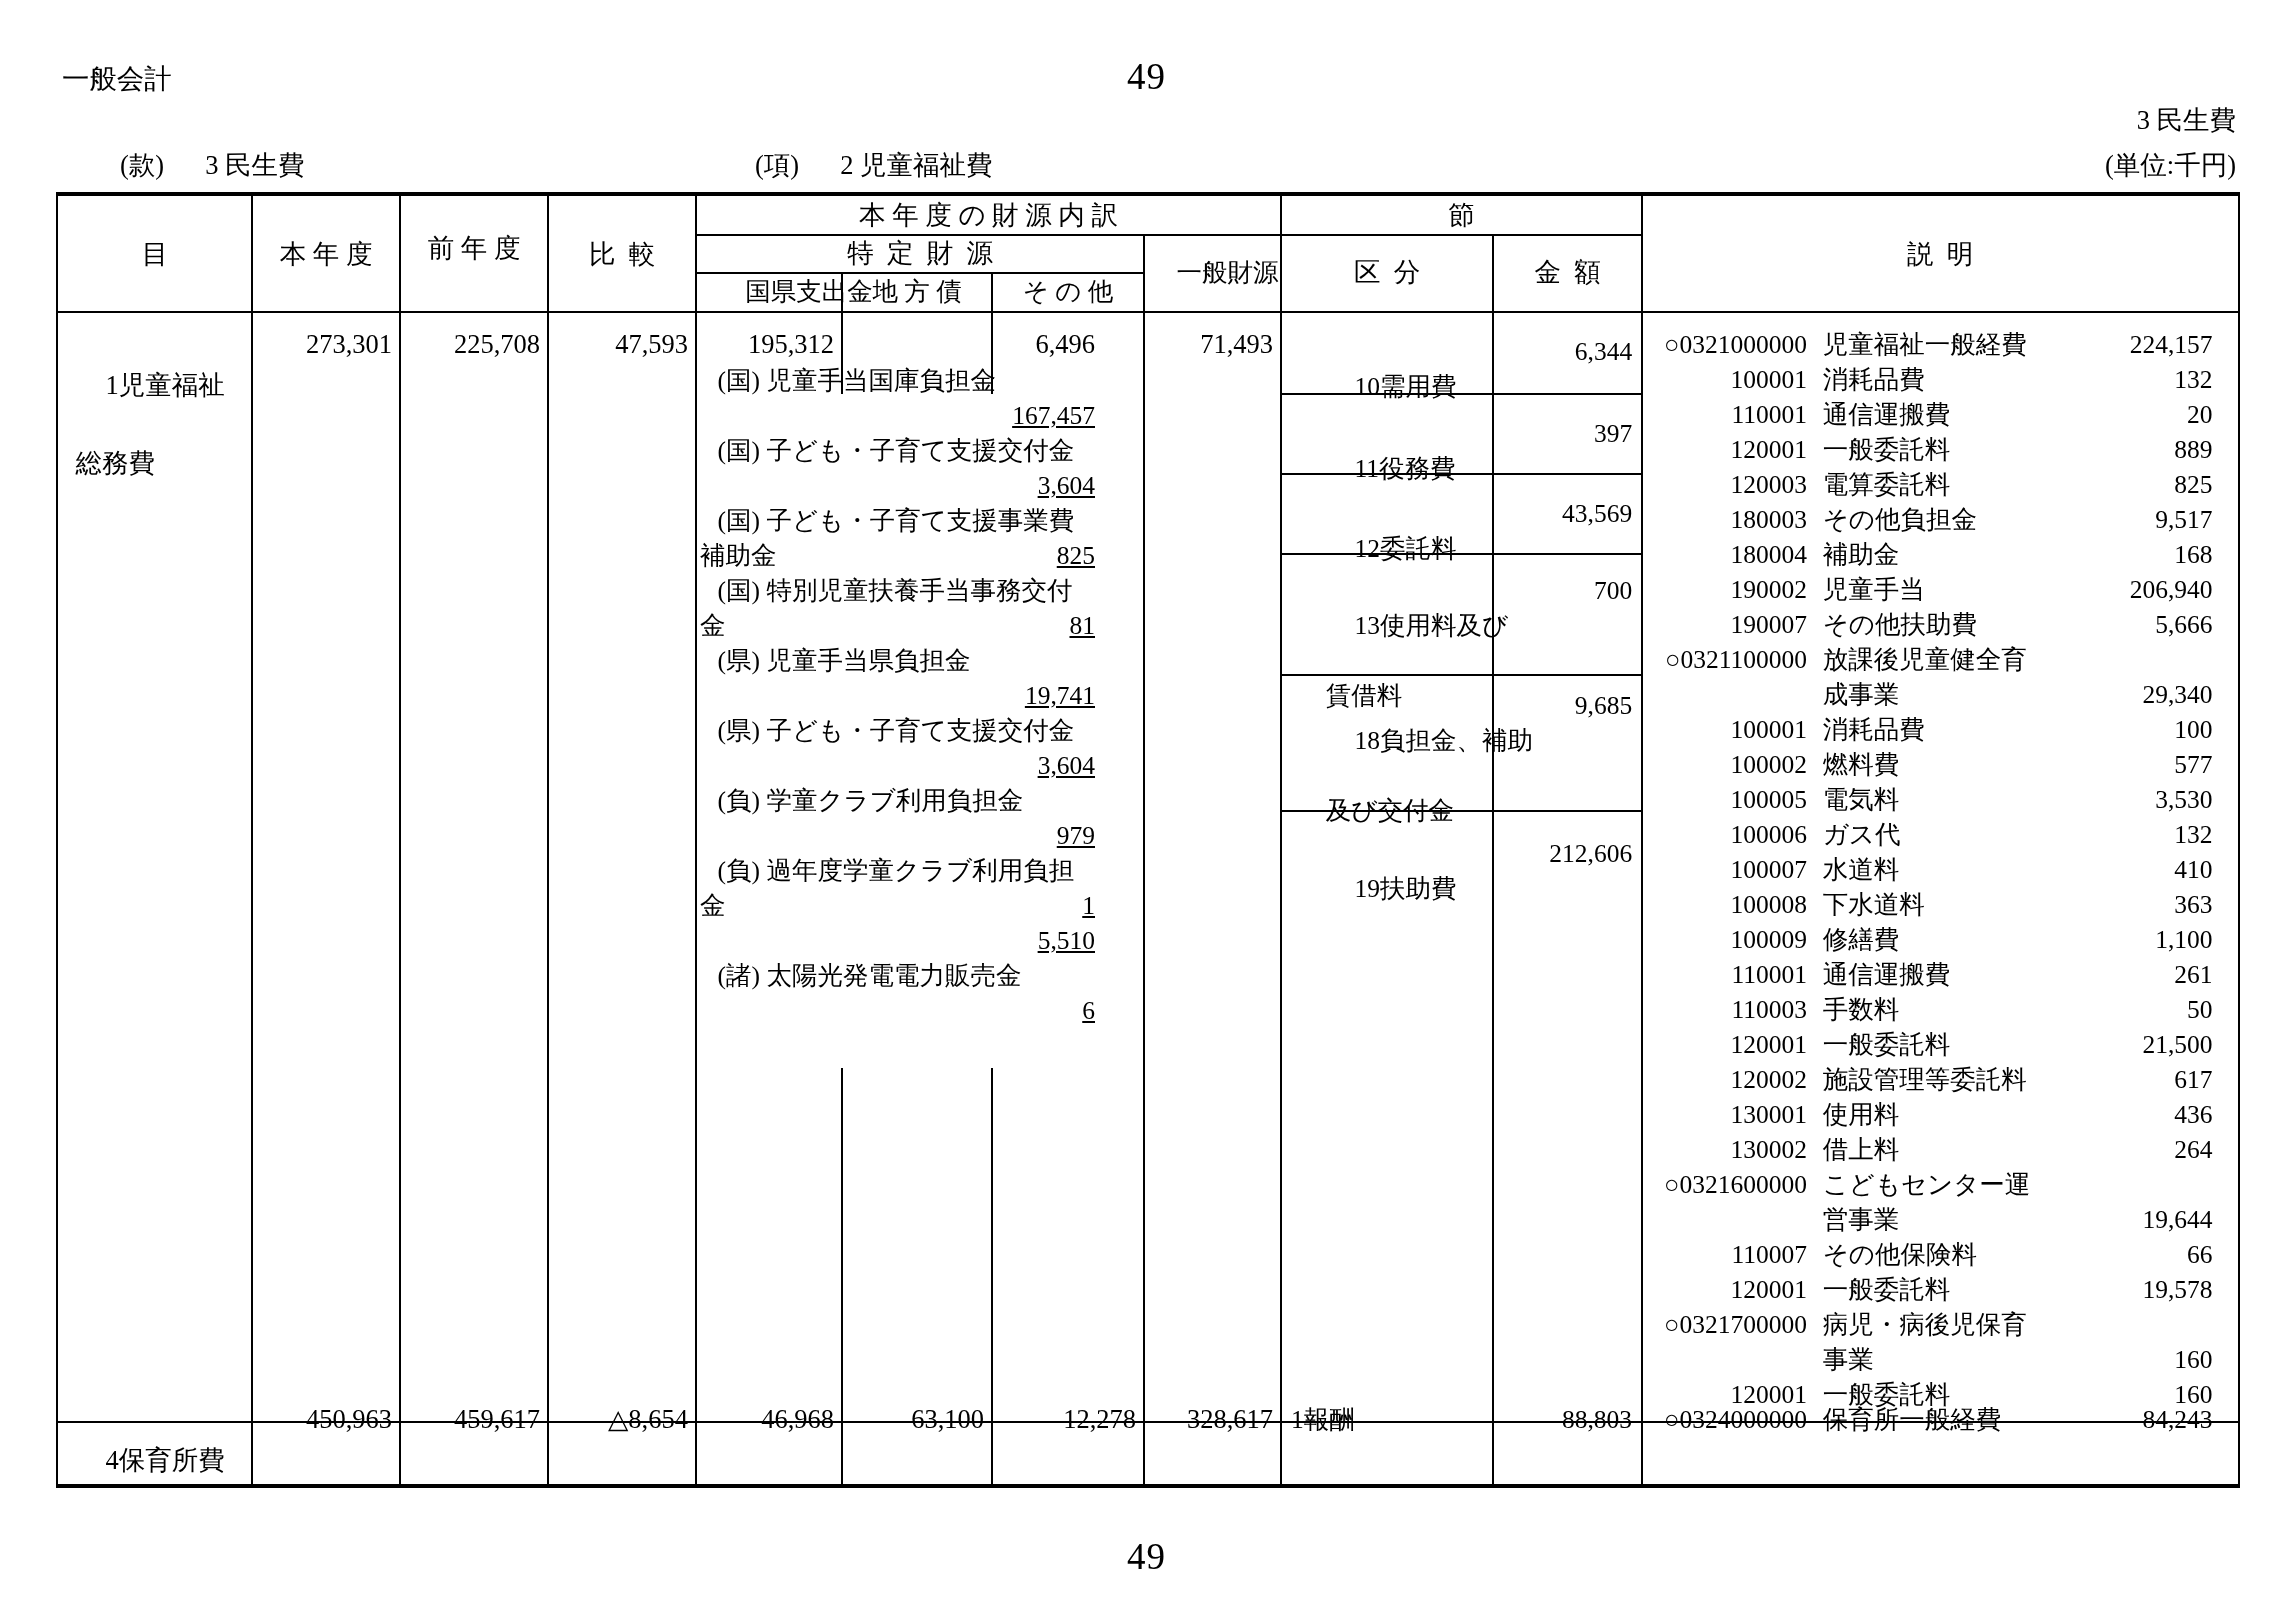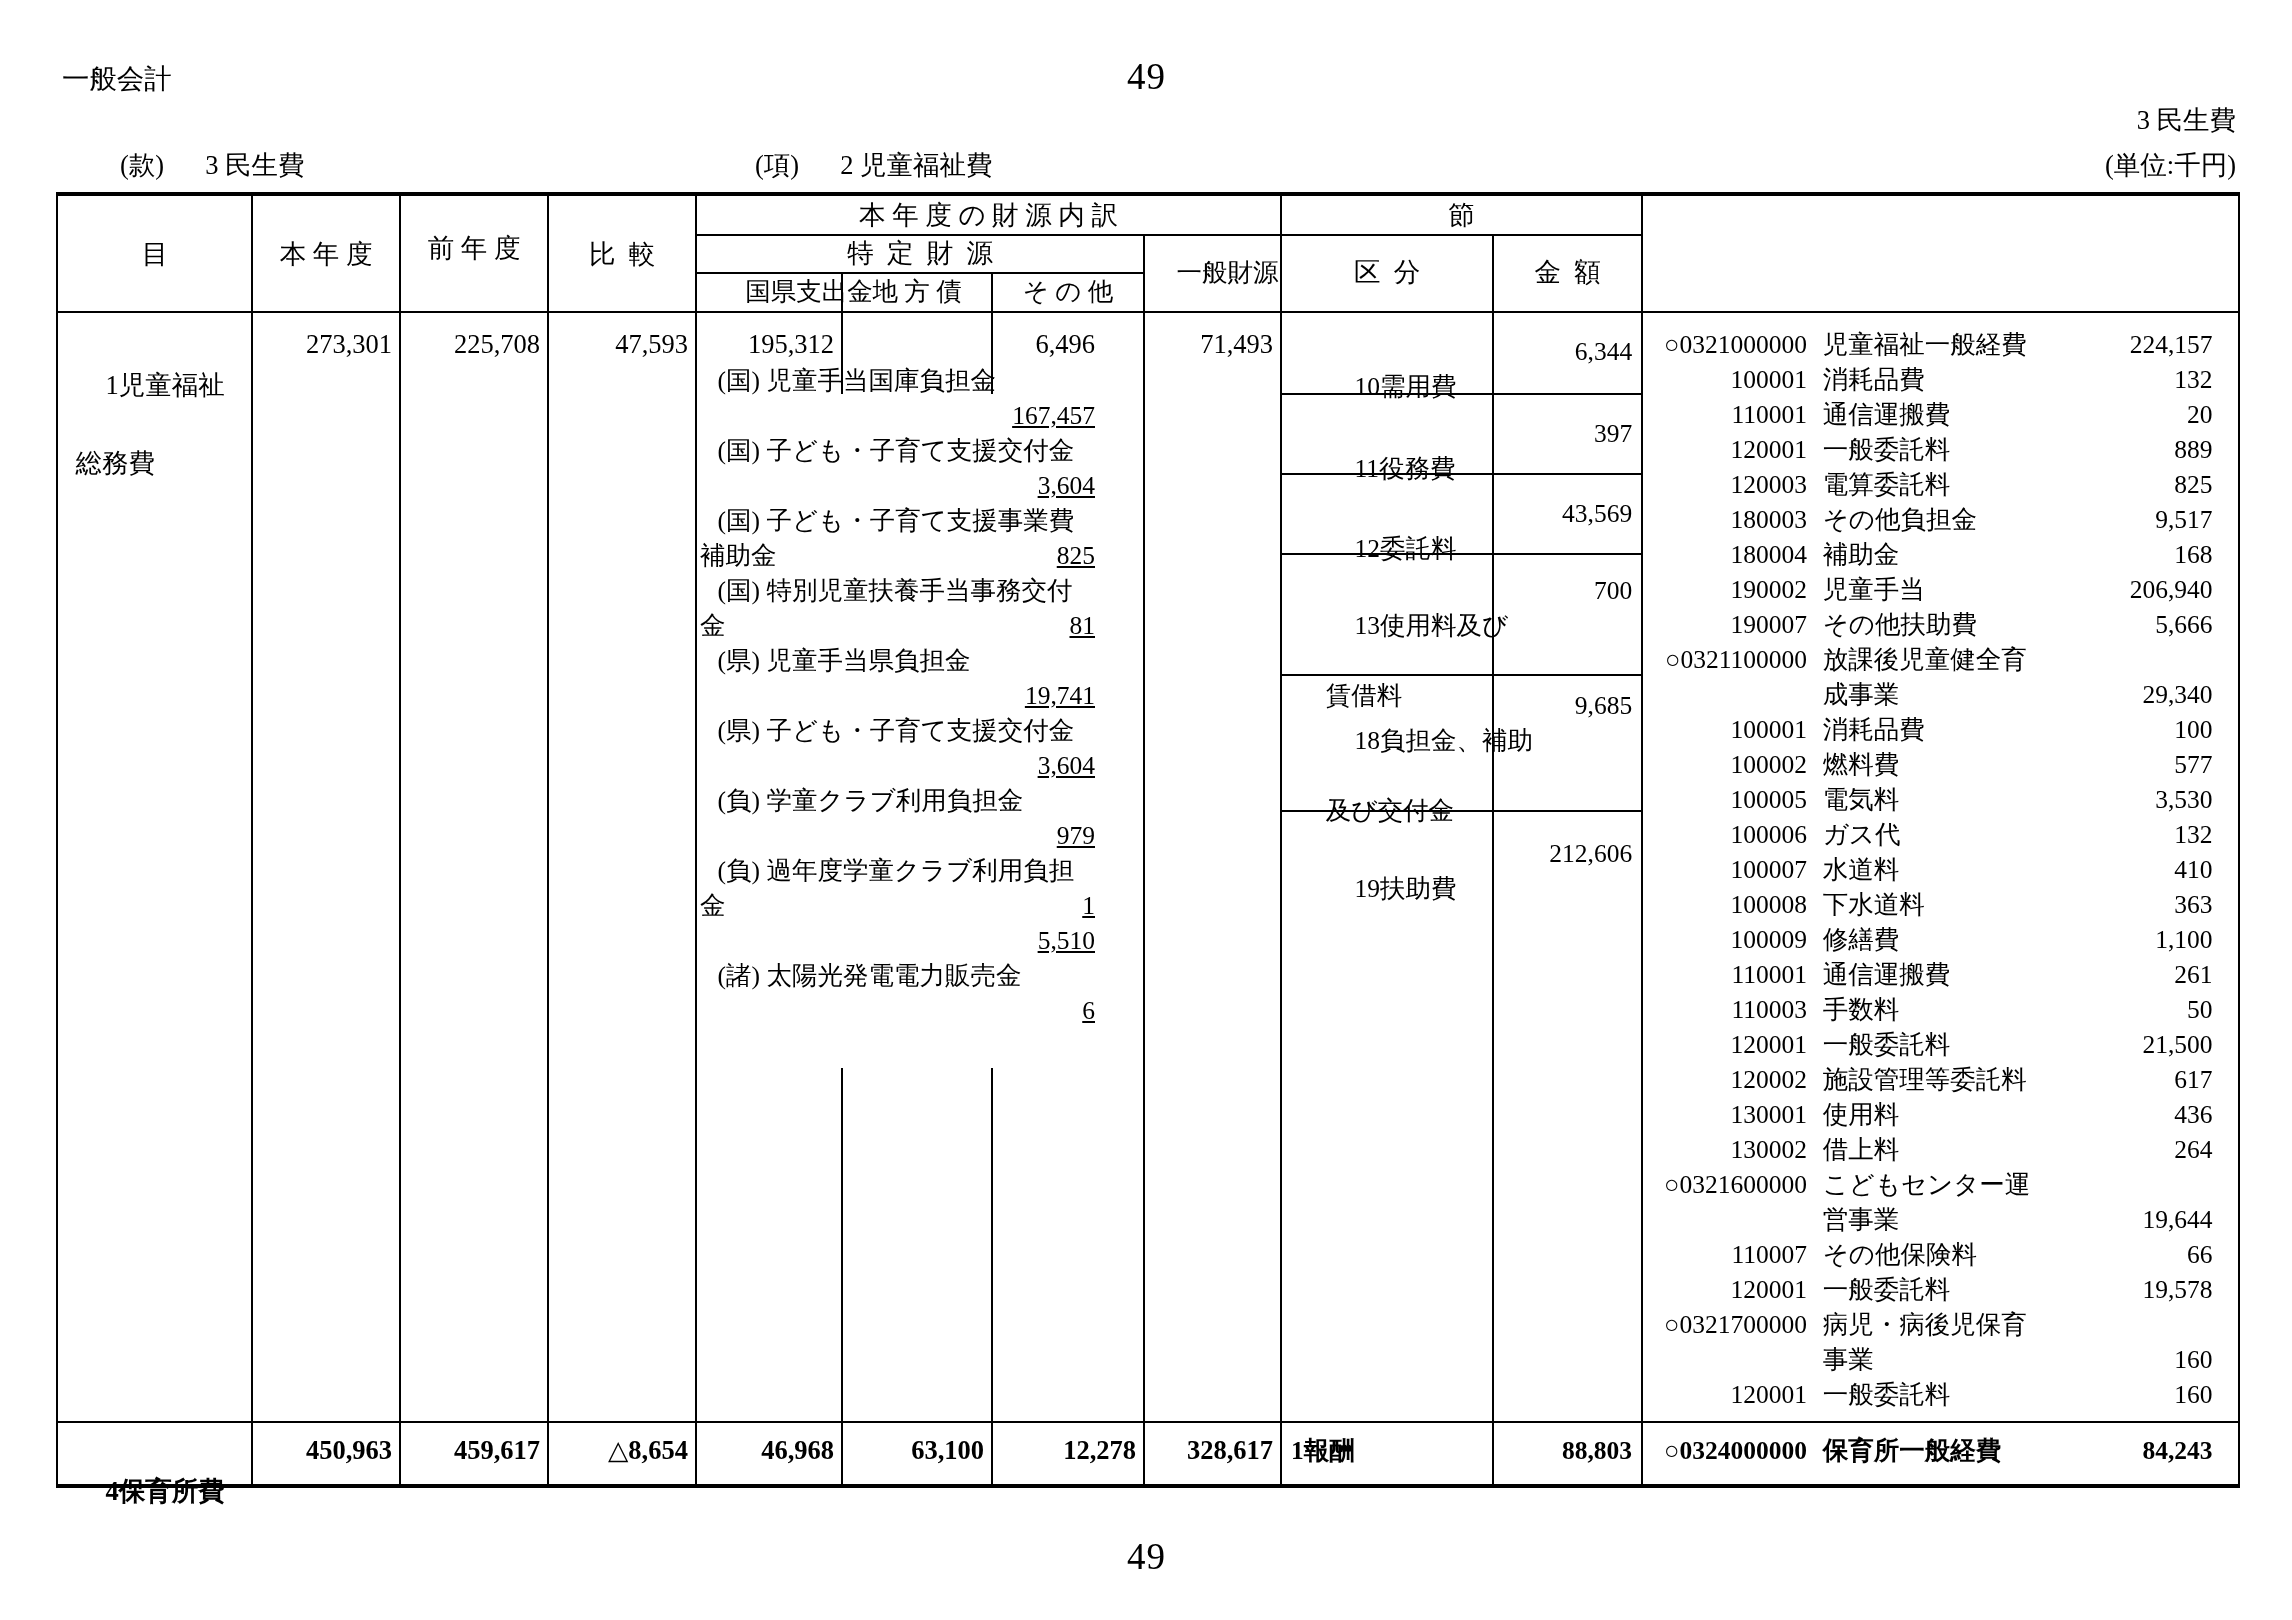--- a/index.html
+++ b/index.html
@@ -44,21 +44,21 @@
   .setsu-row:nth-child(4){top:360px;height:120px;padding-top:16.7px;}
   .setsu-row:nth-child(5){top:479px;height:137px;padding-top:12.7px;}
   .setsu-row:nth-child(6){top:617px;height:609px;padding-top:22.5px;border-bottom:none;}
   
   .explist{position:absolute;left:1584px;top:131px;width:596px;}
   .exp-line{display:flex;font-size:25.5px;line-height:35px;white-space:pre;}
   .exp-line .e-code{width:165px;text-align:right;}
   .exp-line .e-name{margin-left:15.7px;}
   .exp-line .e-amt{flex:1;text-align:right;padding-right:25.5px;}
   
-  .r2{top:1237px;font-weight:bold;}
+  .r2{top:1206px;}
   .r2flex{position:absolute;display:flex;font-size:25.5px;line-height:35px;white-space:pre;}
 </style>
 </head>
 <body>
 
 <div class="page">
 
   <div class="abs toplabel" style="left:62px;top:61px;">一般会計</div>
   <div class="abs pageno" style="top:55px;">49</div>
   <div class="abs rightlab" style="top:102px;">3  民生費</div>
@@ -97,20 +97,21 @@
     <div class="hcell" style="left:490px;top:0;width:148px;height:115px;">比  較</div>
     <div class="hcell" style="left:638px;top:0;width:585px;height:38px;">本 年 度 の 財 源 内 訳</div>
     <div class="hcell" style="left:638px;top:38px;width:448px;height:38px;">特  定  財  源</div>
     <div class="hcell hsmall" style="left:638px;top:76px;width:146px;height:38px;padding-left:40px;">国県支出金</div>
     <div class="hcell hsmall" style="left:784px;top:76px;width:150px;height:38px;">地 方 債</div>
     <div class="hcell hsmall" style="left:934px;top:76px;width:152px;height:38px;">そ の 他</div>
     <div class="hcell hsmall" style="left:1086px;top:38px;width:137px;height:76px;padding-left:15px;">一般財源</div>
     <div class="hcell" style="left:1223px;top:0;width:361px;height:38px;">節</div>
     <div class="hcell" style="left:1223px;top:38px;width:212px;height:76px;">区  分</div>
     <div class="hcell" style="left:1435px;top:38px;width:149px;height:76px;">金  額</div>
+    <div class="hcell" style="left:1584px;top:0;width:596px;height:115px;">説  明</div>
 
     <div class="itemcell" style="left:7.8px;top:131px;width:178px;">
       <span>1児童福祉</span>
       <span class="l2">総務費</span>
     </div>
     <div class="num" style="left:194px;top:131px;width:140px;">273,301</div>
     <div class="num" style="left:342px;top:131px;width:140px;">225,708</div>
     <div class="num" style="left:490px;top:131px;width:140px;">47,593</div>
     <div class="num" style="left:638px;top:131px;width:138px;">195,312</div>
     <div class="num" style="left:934px;top:131px;width:103px;">6,496</div>

